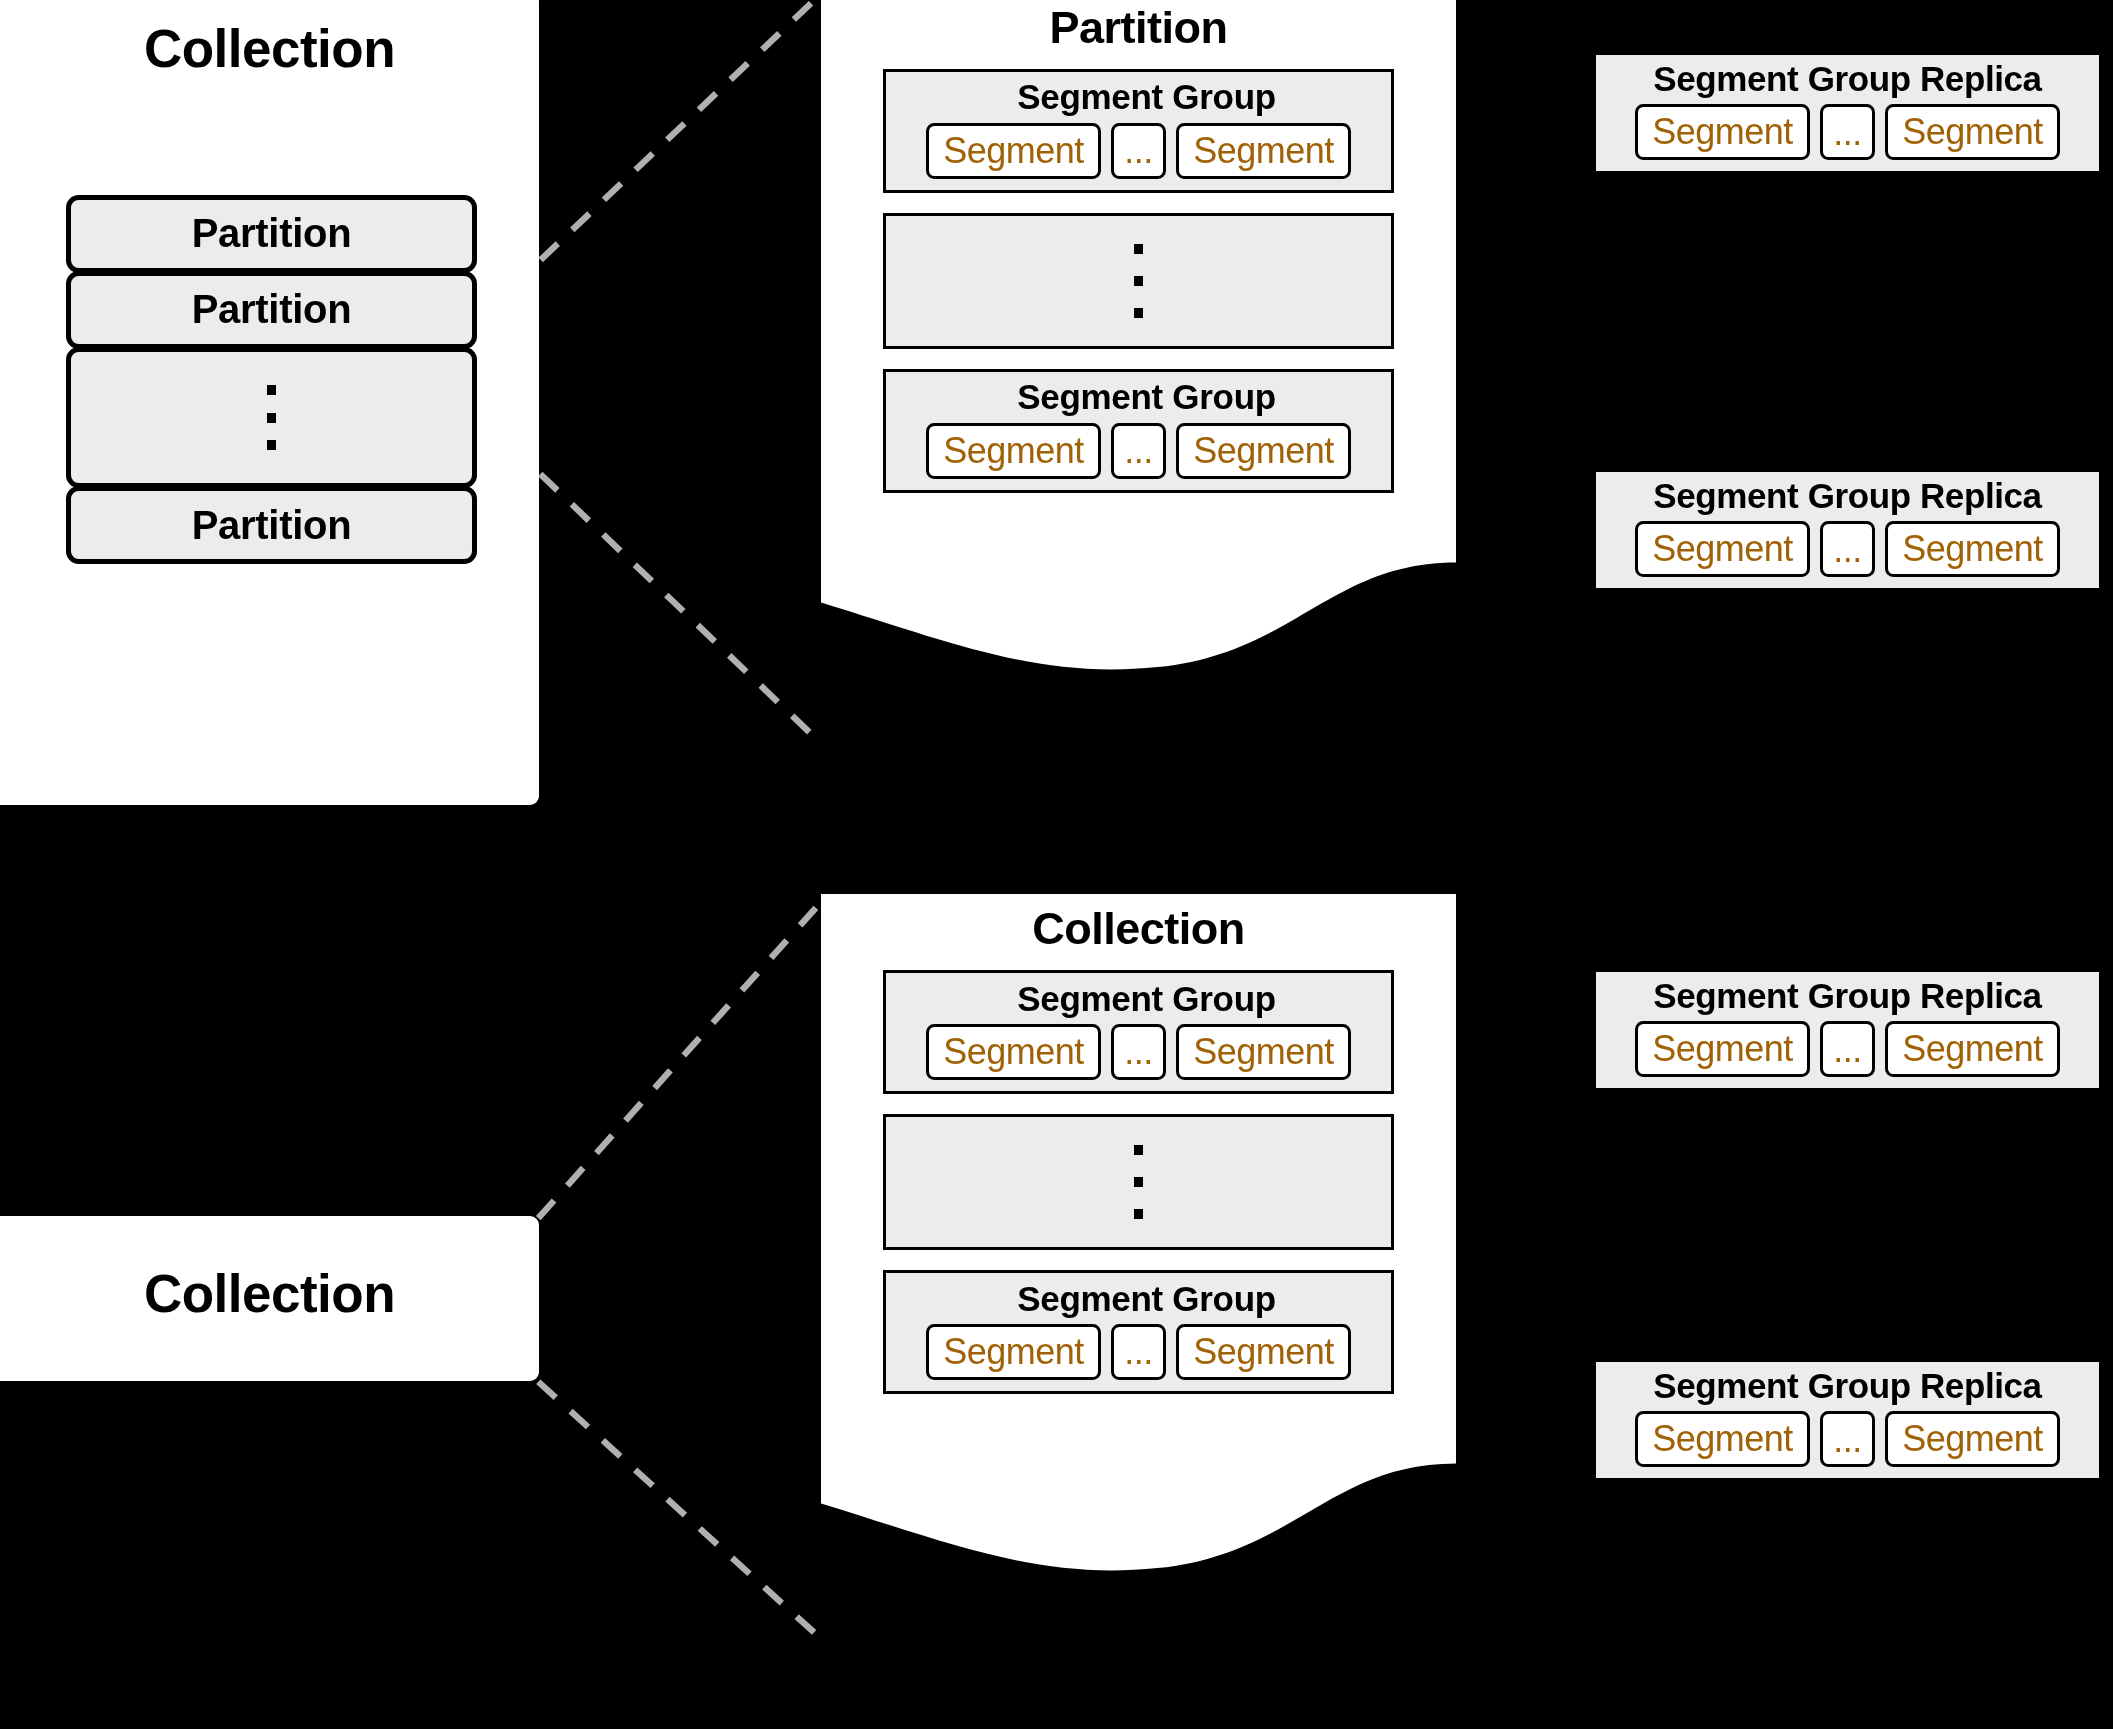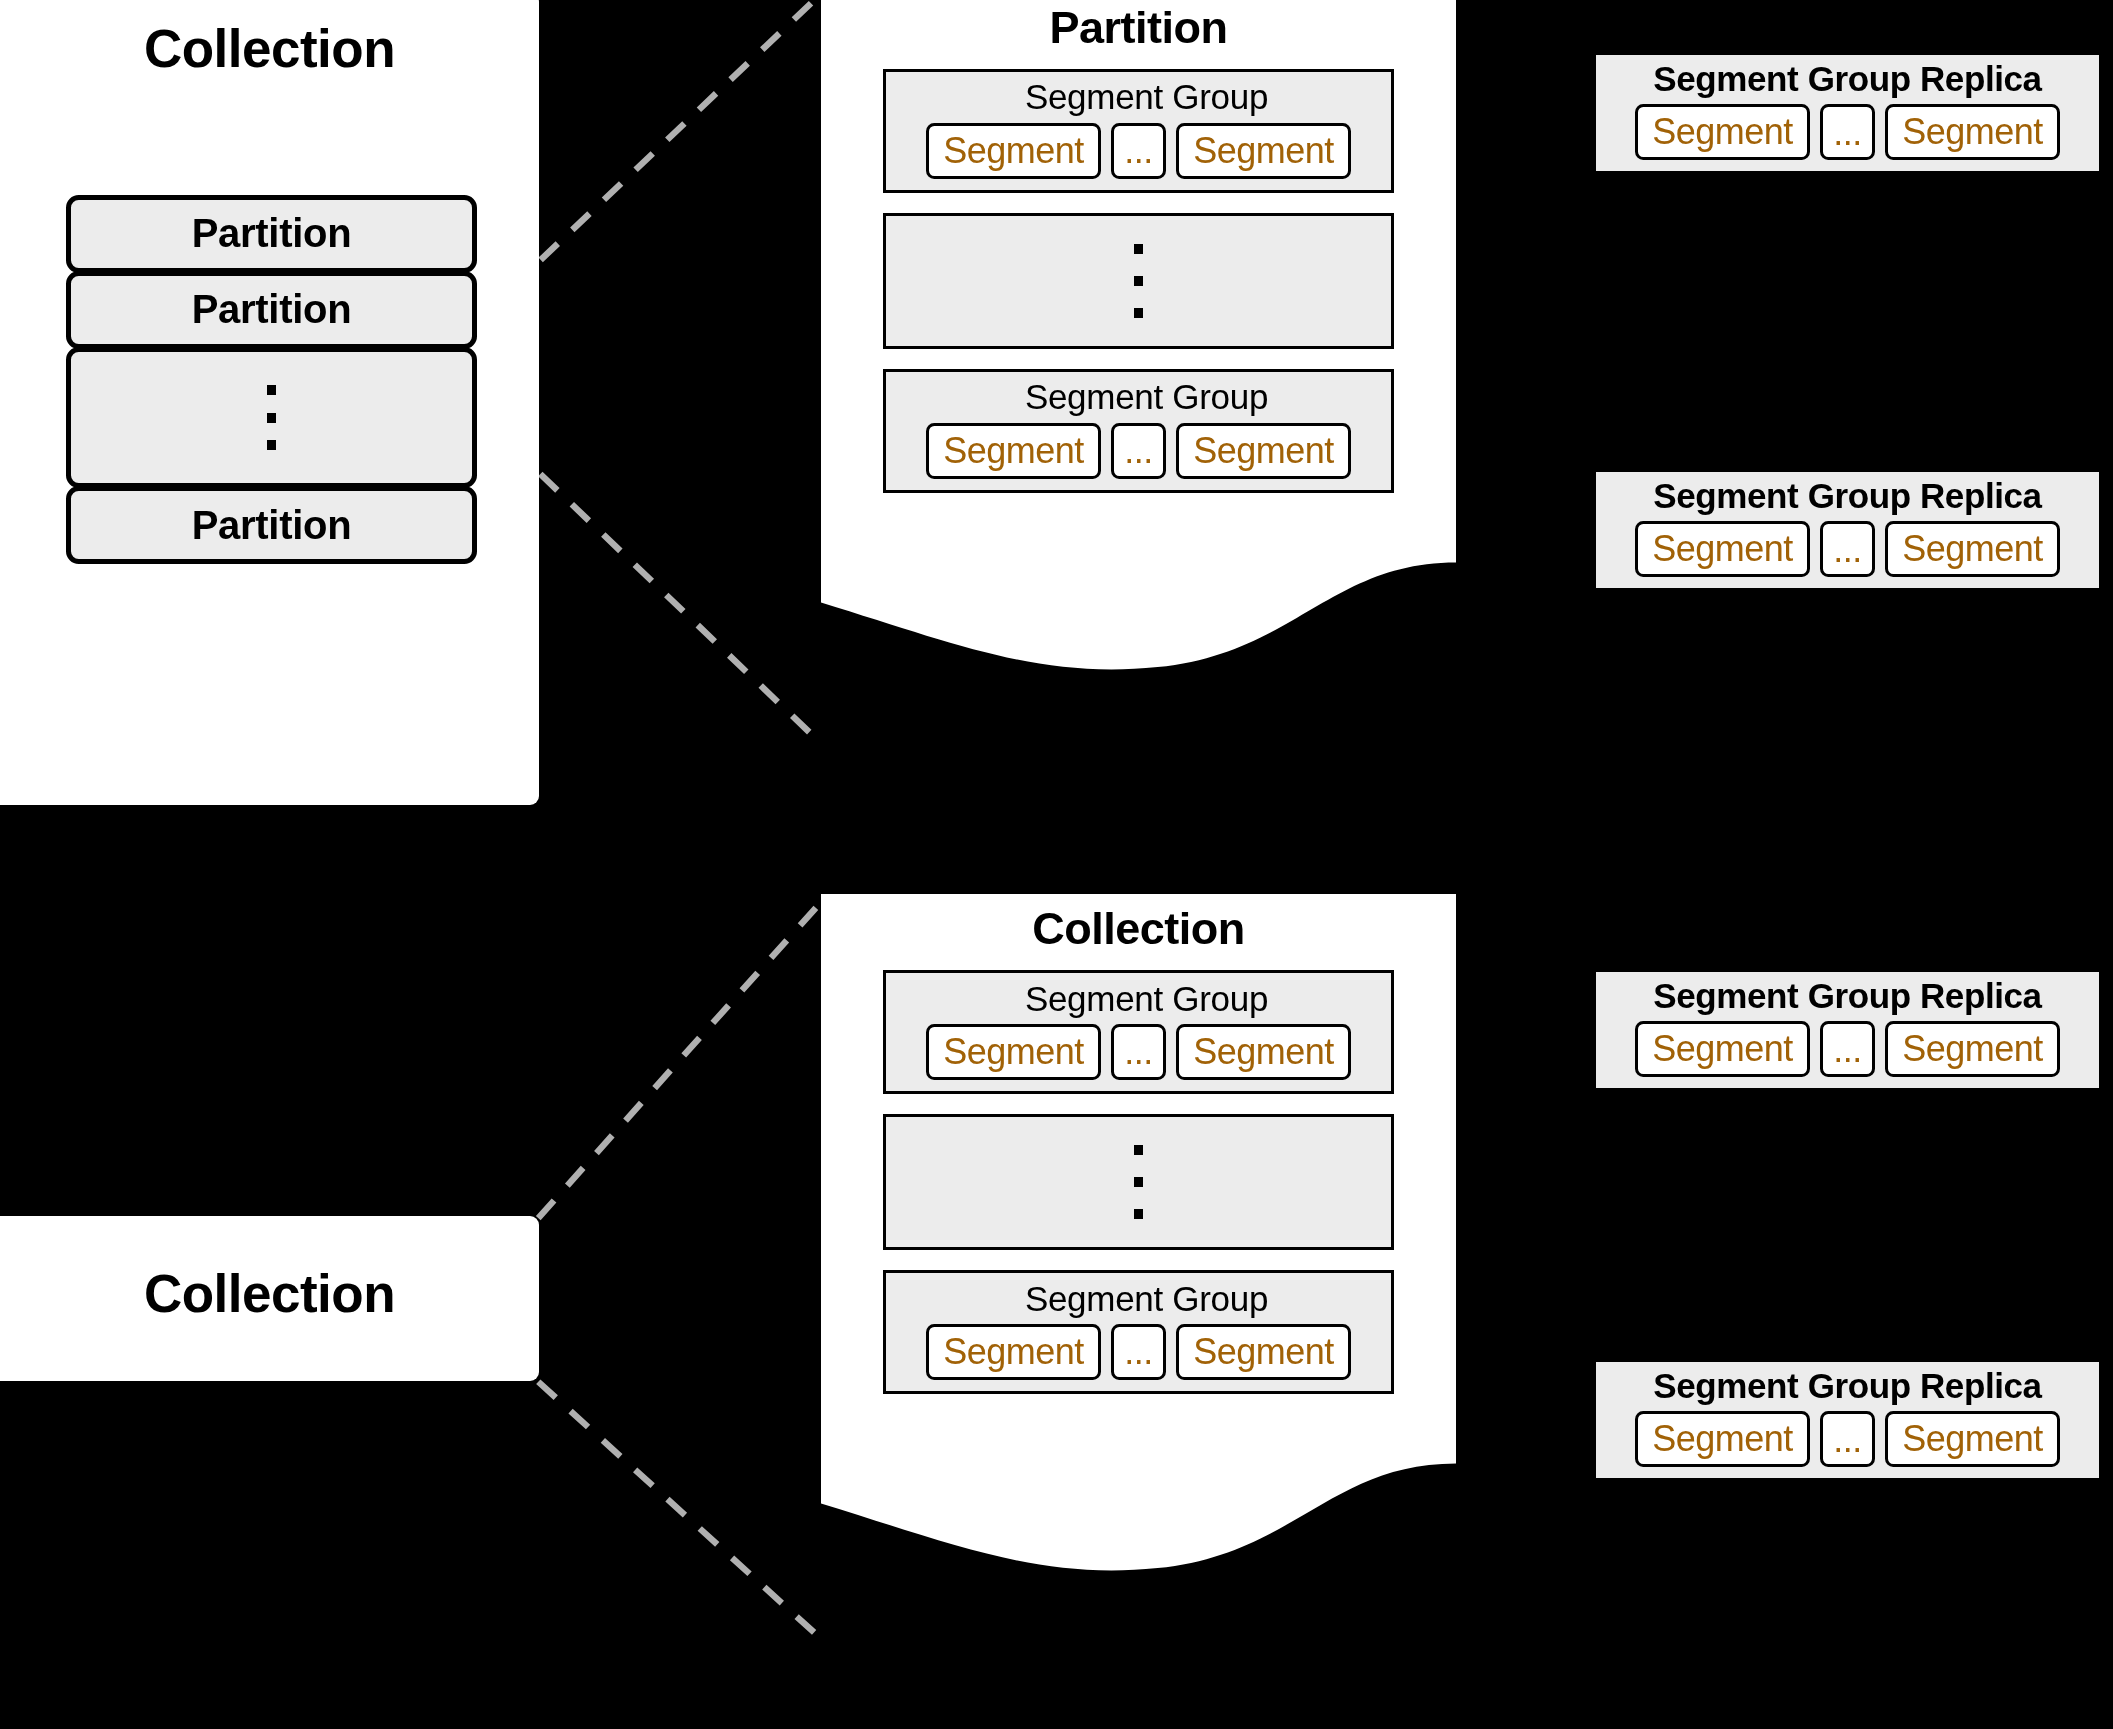--- a/index.html
+++ b/index.html
@@ -148,21 +148,21 @@
   .segment-group {
     box-sizing: border-box;
     background: #ececec;
     border: 3.6px solid #000000;
     padding: 5.5px 0 11px 0;
     margin-bottom: 20px;
   }
   .segment-group .sg-title {
     text-align: center;
     font-size: 35px;
-    font-weight: normal;
+    font-weight: bold;
     color: #000000;
     letter-spacing: -0.3px;
     margin-bottom: 5.5px;
     margin-left: 16px;
   }
   .seg-row {
     display: flex;
     align-items: center;
     justify-content: center;
     gap: 10px;

